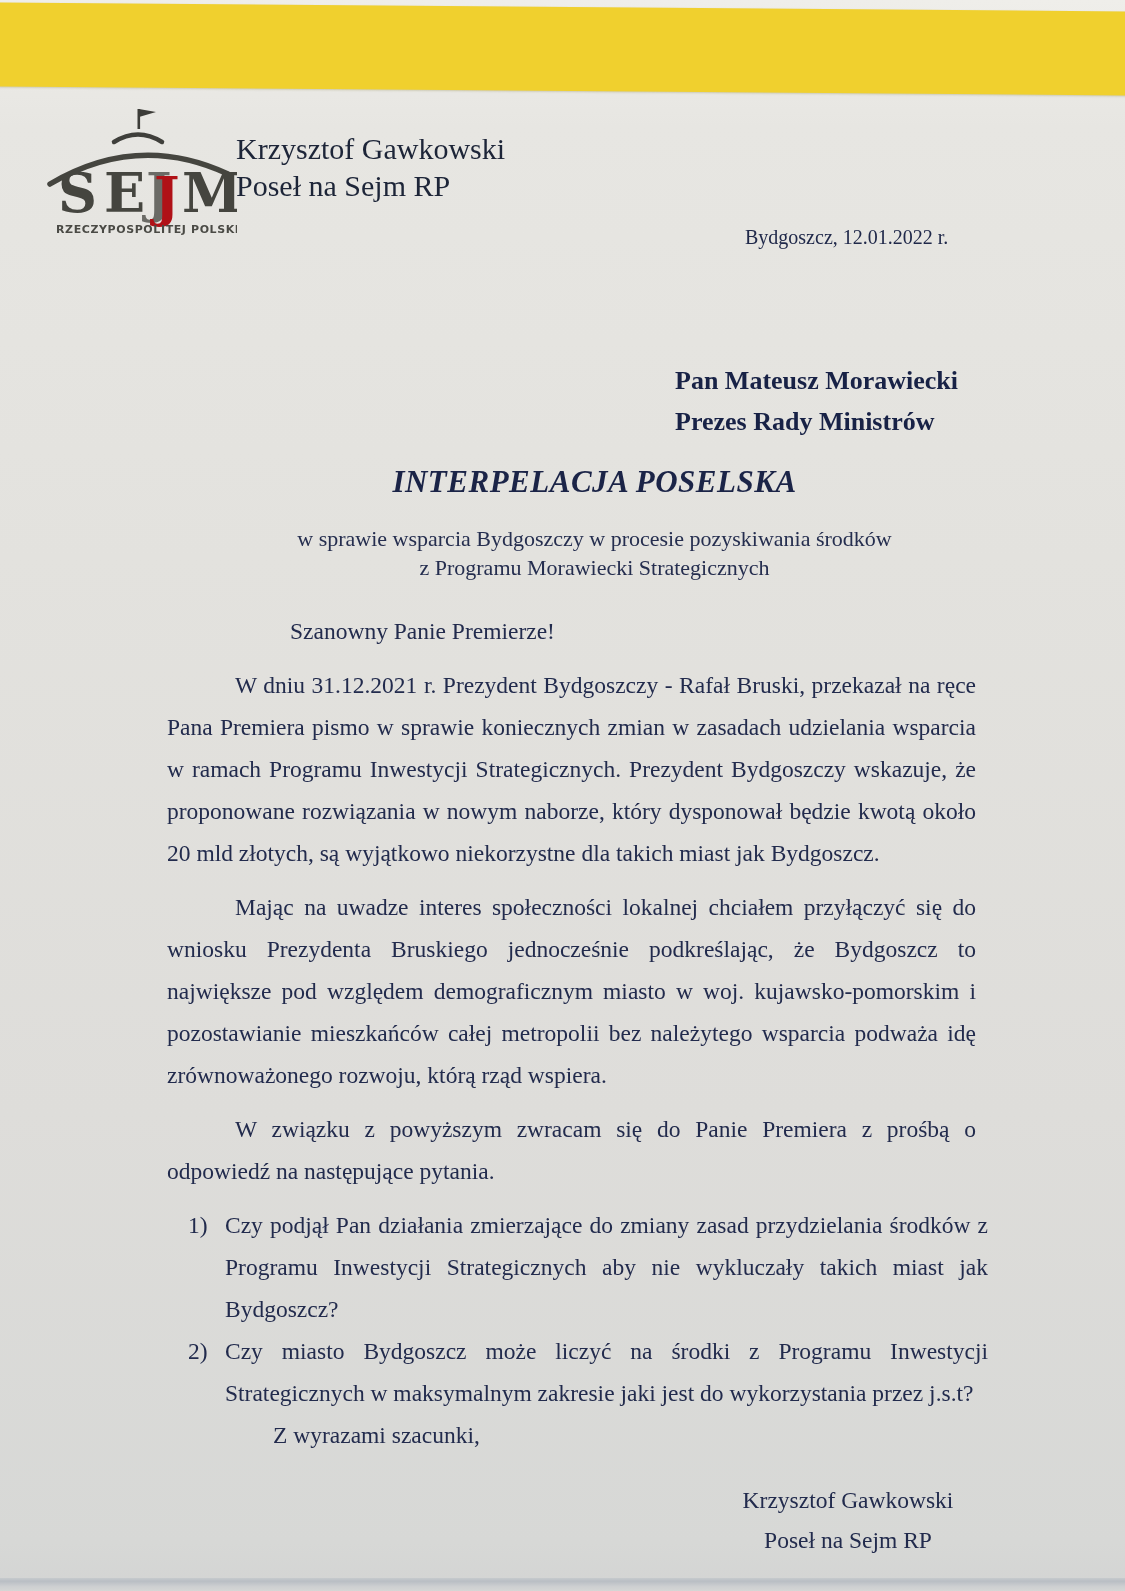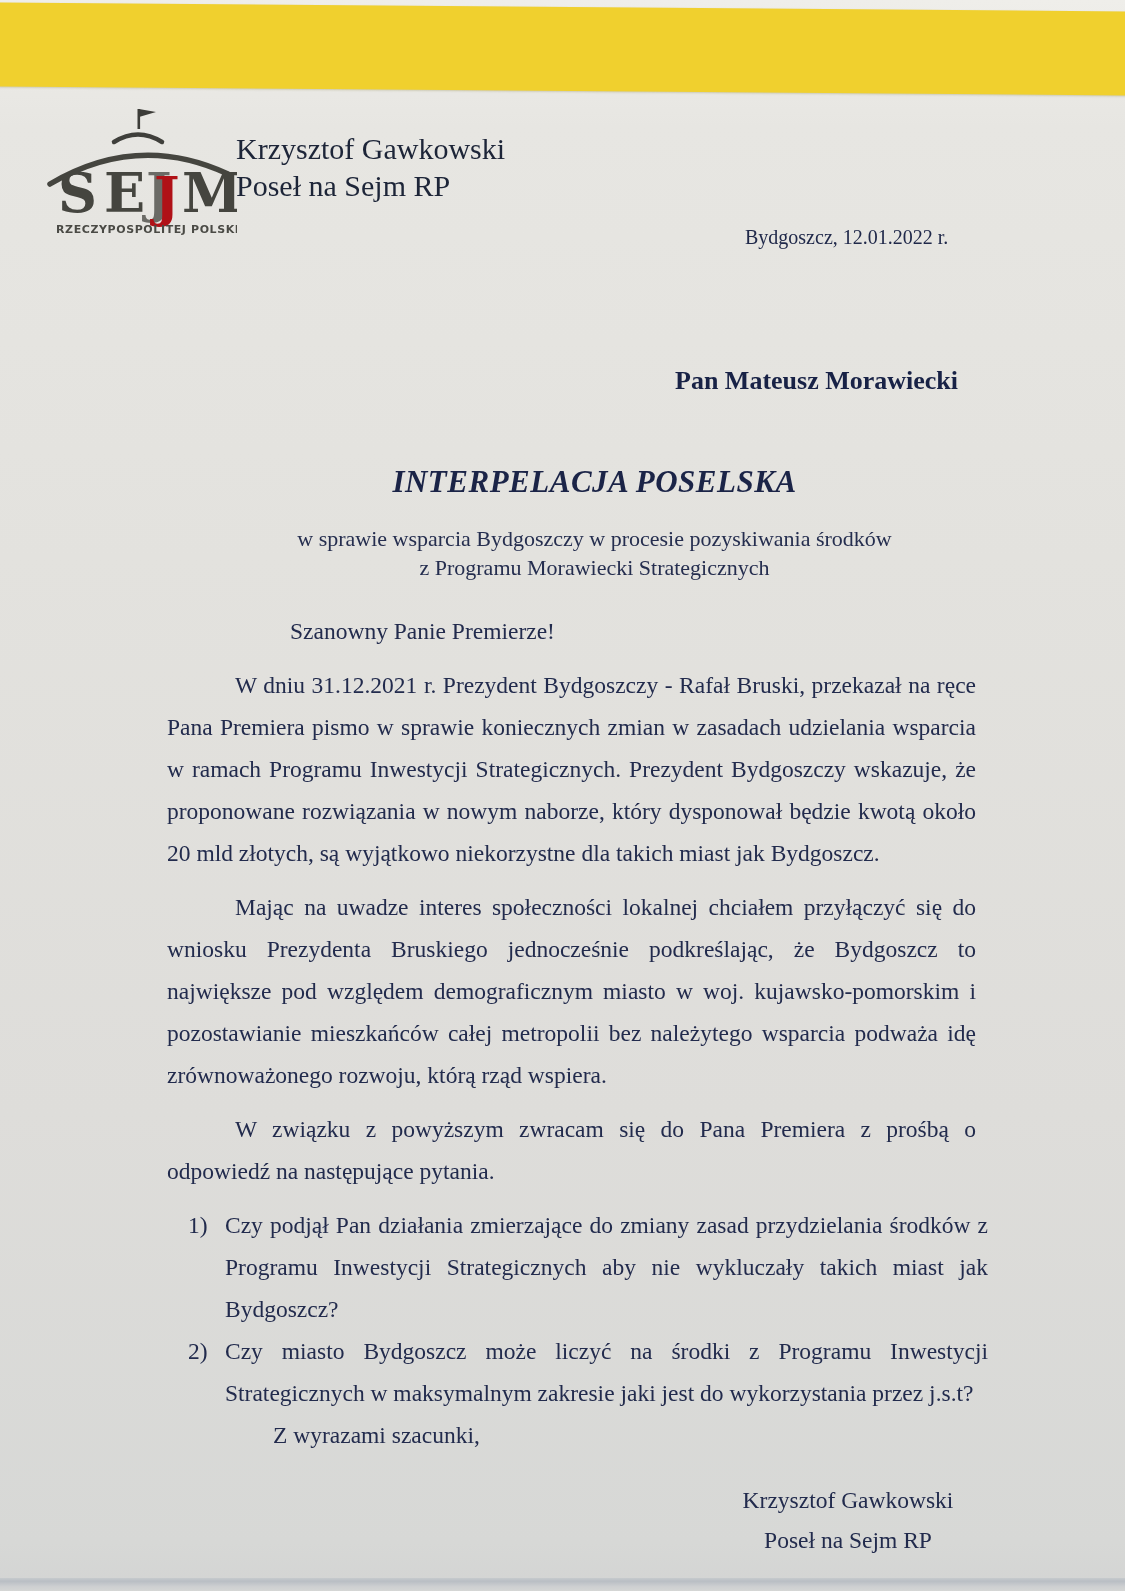--- a/index.html
+++ b/index.html
@@ -72,35 +72,36 @@
 
   <div class="sender">
     <div>Krzysztof Gawkowski</div>
     <div>Poseł na Sejm RP</div>
   </div>
 
   <div class="dateline">Bydgoszcz, 12.01.2022 r.</div>
 
   <div class="addressee">
     <div>Pan Mateusz Morawiecki</div>
+    <div>Prezes Rady Ministrów</div>
   </div>
 
   <div class="title-block">
     <div class="heading">INTERPELACJA POSELSKA</div>
     <div class="subtitle">
       <div>w sprawie wsparcia Bydgoszczy w procesie pozyskiwania środków</div>
       <div>z Programu Morawiecki Strategicznych</div>
     </div>
   </div>
 
   <div class="body-flow">
     <p class="salutation">Szanowny Panie Premierze!</p>
     <p class="para">W dniu 31.12.2021 r. Prezydent Bydgoszczy - Rafał Bruski, przekazał na ręce Pana Premiera pismo w sprawie koniecznych zmian w zasadach udzielania wsparcia w ramach Programu Inwestycji Strategicznych. Prezydent Bydgoszczy wskazuje, że proponowane rozwiązania w nowym naborze, który dysponował będzie kwotą około 20 mld złotych, są wyjątkowo niekorzystne dla takich miast jak Bydgoszcz.</p>
     <p class="para">Mając na uwadze interes społeczności lokalnej chciałem przyłączyć się do wniosku Prezydenta Bruskiego jednocześnie podkreślając, że Bydgoszcz to największe pod względem demograficznym miasto w woj. kujawsko-pomorskim i pozostawianie mieszkańców całej metropolii bez należytego wsparcia podważa idę zrównoważonego rozwoju, którą rząd wspiera.</p>
-    <p class="para">W związku z powyższym zwracam się do Pana Premiera z prośbą o odpowiedź na następujące pytania.</p>
+    <p class="para">W związku z powyższym zwracam się do Panie Premiera z prośbą o odpowiedź na następujące pytania.</p>
 
     <div class="q-item">
       <span class="q-num">1)</span>
       <span>Czy podjął Pan działania zmierzające do zmiany zasad przydzielania środków z Programu Inwestycji Strategicznych aby nie wykluczały takich miast jak Bydgoszcz?</span>
     </div>
     <div class="q-item">
       <span class="q-num">2)</span>
       <span>Czy miasto Bydgoszcz może liczyć na środki z Programu Inwestycji Strategicznych w maksymalnym zakresie jaki jest do wykorzystania przez j.s.t?</span>
     </div>
 

